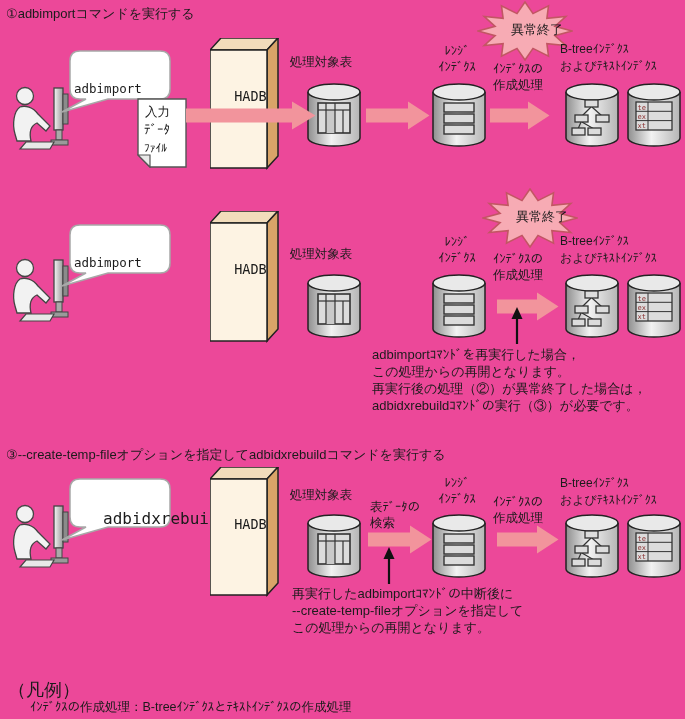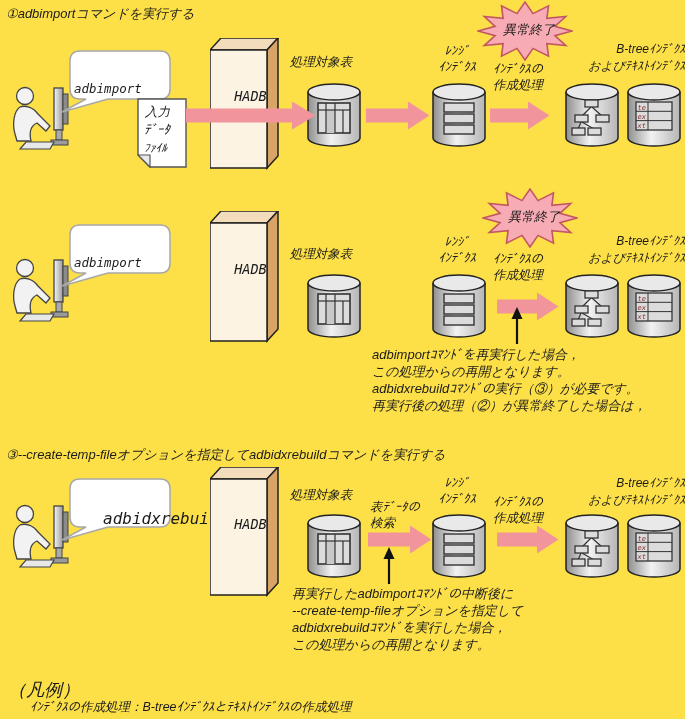--- a/index.html
+++ b/index.html
@@ -1,28 +1,28 @@
 <!DOCTYPE html>
 <html><head>
 <meta charset="utf-8">
 <style>
   html,body{margin:0;padding:0;background:#fff;}
-  #canvas{position:relative;width:685px;height:719px;background:#fde047;overflow:hidden;
-          font-family:"Liberation Sans",sans-serif;color:#1b1b1b;font-style:italic;}
+  #canvas{position:relative;width:685px;height:719px;background:#ec4899;overflow:hidden;
+          font-family:"Liberation Sans",sans-serif;color:#1b1b1b;}
   .abs{position:absolute;}
   .jp{font-family:"Liberation Sans",sans-serif;color:#1b1b1b;}
   .mono{font-family:"DejaVu Sans Mono",monospace;color:#1b1b1b;}
   .hdr{font-size:13px;white-space:nowrap;}
   .lbl{font-size:12.5px;text-align:center;line-height:16px;white-space:nowrap;}
-  .lbl-sm{font-size:12px;text-align:right;line-height:17px;white-space:nowrap;}
+  .lbl-sm{font-size:12px;text-align:left;line-height:17px;white-space:nowrap;}
   .note{font-size:13px;line-height:17px;white-space:nowrap;}
   .bubble-text{font-size:12.5px;margin-top:21px;}
   .bubble-text.small{font-size:16px;padding-left:33px;}
   .burst-wrap{width:96px;height:60px;}
-  .burst-text{position:absolute;left:4px;top:0;width:96px;height:58px;display:flex;
+  .burst-text{position:absolute;left:12px;top:0;width:96px;height:58px;display:flex;
               align-items:center;justify-content:center;font-size:13px;color:#1b1b1b;}
   .hadb-label{position:absolute;width:81px;text-align:center;font-size:13.5px;}
   svg{display:block;}
 </style>
 </head>
 <body>
 
 <div id="canvas">
 
   <svg width="0" height="0" style="position:absolute">
@@ -254,22 +254,22 @@
     </g>
   </svg>
 
   <svg class="abs" style="left:510px;top:307px" width="14" height="38" viewBox="0 0 14 38">
     <line x1="7" y1="37" x2="7" y2="11" stroke="#111" stroke-width="2.2"></line>
     <polygon points="7,0 1.5,12 12.5,12" fill="#111"></polygon>
   </svg>
   <div class="abs jp note" style="left:372px;top:346px">
     <div>adbimportｺﾏﾝﾄﾞを再実行した場合，</div>
     <div>この処理からの再開となります。</div>
+    <div>再実行後の処理（②）が異常終了した場合は，</div>
     <div>adbidxrebuildｺﾏﾝﾄﾞの実行（③）が必要です。</div>
-    <div>再実行後の処理（②）が異常終了した場合は，</div>
   </div>
 
   <div class="abs jp hdr" style="left:6px;top:446px">③--create-temp-fileオプションを指定してadbidxrebuildコマンドを実行する</div>
 
   <svg class="abs" style="left:10px;top:502px" width="68" height="78" viewBox="0 0 68 78">
     <rect x="44" y="4" width="9" height="42" fill="url(#monGrad)" stroke="#444" stroke-width="1.3"></rect>
     <rect x="53" y="10" width="5" height="30" fill="#8b8b8b" stroke="#444" stroke-width="1"></rect>
     <rect x="46" y="46" width="6" height="10" fill="#aaa" stroke="#444" stroke-width="1"></rect>
     <rect x="41" y="56" width="17" height="5" fill="#9a9a9a" stroke="#444" stroke-width="1"></rect>
     <polygon points="16,58 44,58 40,65 10,65" fill="#e8e8e8" stroke="#444" stroke-width="1.2"></polygon>
@@ -366,20 +366,19 @@
     </g>
   </svg>
 
   <svg class="abs" style="left:382px;top:547px" width="14" height="38" viewBox="0 0 14 38">
     <line x1="7" y1="37" x2="7" y2="11" stroke="#111" stroke-width="2.2"></line>
     <polygon points="7,0 1.5,12 12.5,12" fill="#111"></polygon>
   </svg>
   <div class="abs jp note" style="left:292px;top:585px">
     <div>再実行したadbimportｺﾏﾝﾄﾞの中断後に</div>
     <div>--create-temp-fileオプションを指定して</div>
-    <div>adbidxrebuildｺﾏﾝﾄﾞを実行した場合，</div>
     <div>この処理からの再開となります。</div>
   </div>
 
   <div class="abs jp" style="left:8px;top:678px;font-size:18px">（凡例）</div>
   <div class="abs jp" style="left:30px;top:699px;font-size:12.5px;white-space:nowrap">ｲﾝﾃﾞｸｽの作成処理：B-treeｲﾝﾃﾞｸｽとﾃｷｽﾄｲﾝﾃﾞｸｽの作成処理</div>
 
 </div>
 
 </body></html>

